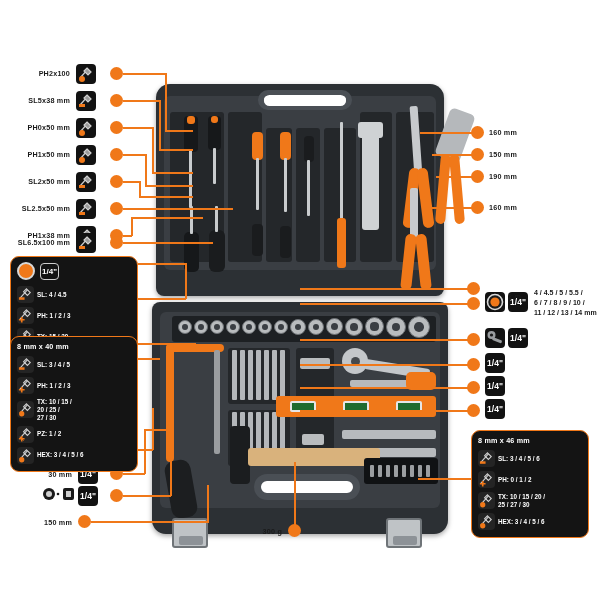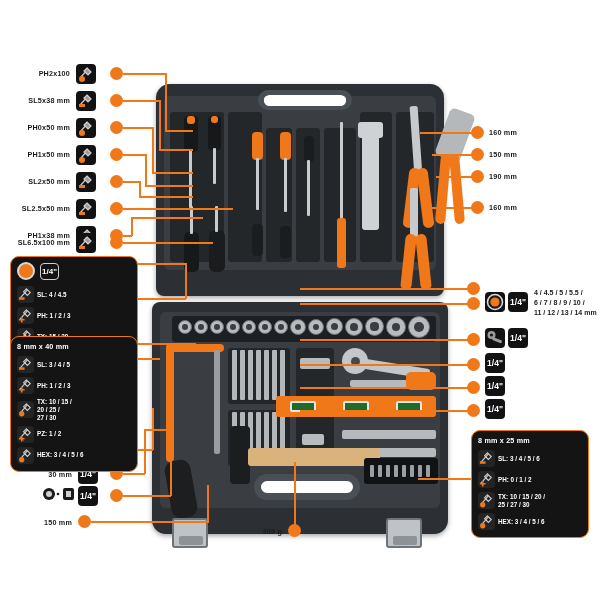--- a/index.html
+++ b/index.html
@@ -668,21 +668,21 @@
     <div class="dot" style="left:467px;top:381px;"></div>
     <div class="tile sq-label" style="left:485px;top:376px;">1/4"</div>
 
     <div class="line-h" style="left:300px;top:410px;width:172px;"></div>
     <div class="dot" style="left:467px;top:404px;"></div>
     <div class="tile sq-label" style="left:485px;top:399px;">1/4"</div>
   </div>
 
   <div class="line-h" style="left:418px;top:478px;width:56px;"></div>
   <div class="card" style="left:471px;top:430px;width:118px;">
-    <div class="hdr">8 mm x 25 mm</div>
+    <div class="hdr">8 mm x 46 mm</div>
     <div class="grid" style="flex-direction:column;">
       <div class="cell">
         <span class="ico">
           <svg width="17" height="17" viewBox="0 0 18 18">
               <g stroke="#cfcfcf" stroke-width="1.2" fill="none">
                 <path d="M3 13 L11 4"></path>
                 <path d="M10 3 l4 4 -3 3 -4 -4z"></path>
               </g>
               <rect x="2" y="12" width="6" height="2.6" fill="#F07819"></rect>
             </svg>

